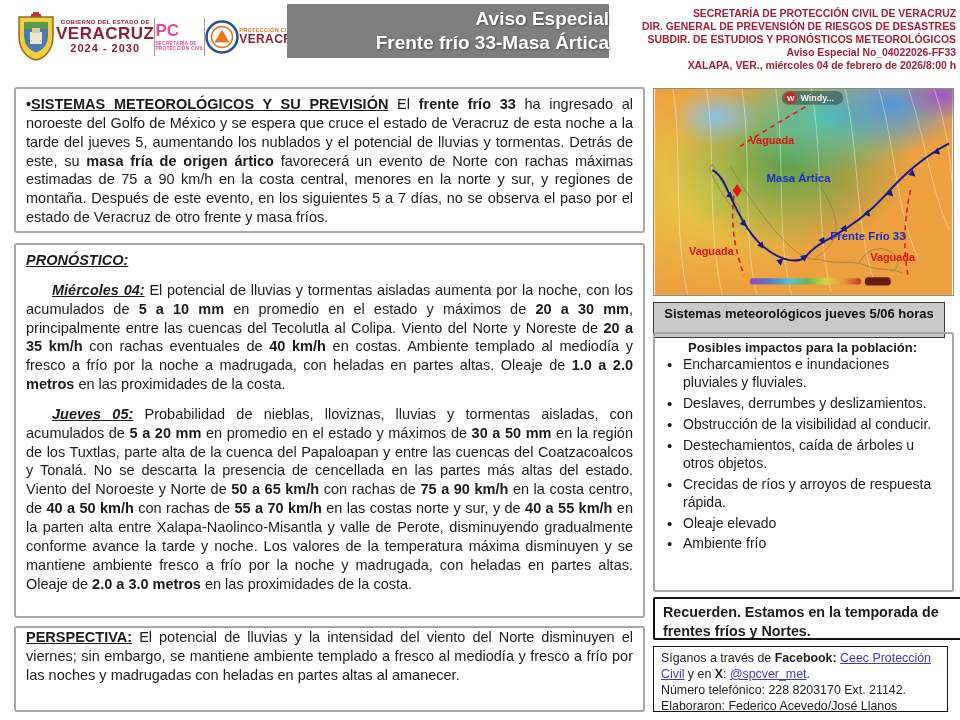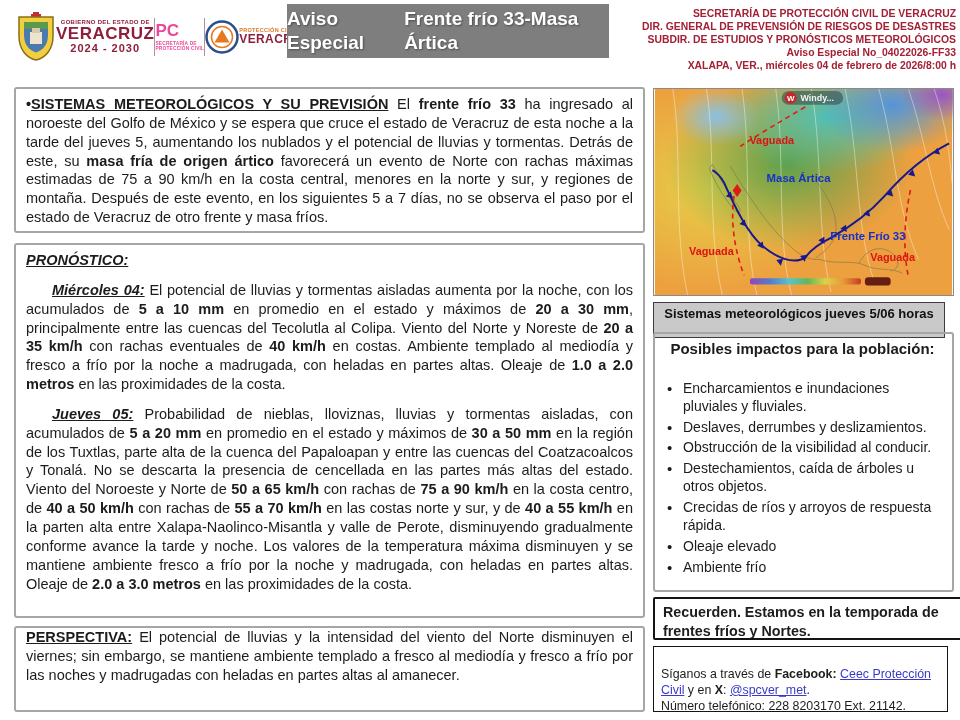--- a/index.html
+++ b/index.html
@@ -14,21 +14,21 @@
   .gov-years { font-size:11px; font-weight:bold; letter-spacing:1px; }
   .vdiv { width:1px; height:38px; background:#b5909a; }
   .pc-block { text-align:left; color:#ec4899; line-height:1.1; }
   .pc-abbr { font-size:17px; font-weight:bold; }
   .pc-sub { font-size:4.8px; font-weight:bold; letter-spacing:.2px; }
   .pcv-text { line-height:1.15; }
   .pcv-l1 { font-size:5.5px; font-weight:bold; color:#e07820; letter-spacing:.3px; }
   .pcv-l2 { font-size:12px; font-weight:bold; color:#8e1f3a; letter-spacing:.4px; }
 
   .title-box { position:absolute; left:287px; top:4px; width:322px; height:54px; background:#7e7e7e;
-    display:flex; flex-direction:row; justify-content:center; align-items:center;
+    display:flex; flex-direction:column; justify-content:center; align-items:flex-end;
     color:#fff; font-weight:bold; font-size:19px; line-height:1.25; text-shadow:1px 1px 2px rgba(40,40,40,.55); }
 
   .org { position:absolute; left:600px; top:7px; width:356px; text-align:right;
     color:#a32035; font-weight:bold; font-size:10.4px; line-height:1.26; }
 
   
   .tbox { position:absolute; left:14px; width:631px; border:2px solid #a6a6a6; border-radius:3px;
     background:#fff; padding:6px 10px; font-size:14.5px; line-height:1.3; text-align:justify; overflow:hidden; }
   .tbox p { margin:0; }
   .tbox .mt { margin-top:11px; }
@@ -37,30 +37,30 @@
   #box-pronostico { top:243px; height:375px; }
   #box-perspectiva { top:626px; height:86px; padding-top:0; }
 
   
   .map-wrap { position:absolute; left:653px; top:88px; width:301px; height:208px; border:1px solid #8a8a8a; overflow:hidden; }
   .map-caption { position:absolute; left:653px; top:302px; width:292px; height:36px; background:#c9c9c9;
     border:1.5px solid #3c3c3c; font-weight:bold; font-size:13px; text-align:center; padding-top:3px; color:#111; }
 
   .impacts { position:absolute; left:653px; top:332px; width:301px; height:260px; border:2px solid #a6a6a6;
     border-radius:3px; padding:4px 8px 4px 6px; overflow:hidden; }
-  .imp-title { font-weight:bold; font-size:15px; text-align:center; line-height:1.25; margin:2px 0 21px 0; }
+  .imp-title { font-weight:bold; font-size:13px; text-align:center; line-height:1.25; margin:2px 0 0 0; }
   .impacts ul { list-style:none; margin:0; padding:0; }
   .impacts li { position:relative; font-size:14px; line-height:1.28; padding-left:22px; margin-bottom:3px; text-align:left; }
   .impacts li::before { content:"\2022"; position:absolute; left:6px; top:-1px; font-size:15px; }
 
   .reminder { position:absolute; left:653px; top:597px; width:338px; height:43px; border:2px solid #141414;
     border-radius:2px; padding:4px 8px; font-weight:bold; font-size:14.3px; line-height:1.3; overflow:hidden; }
 
   .social { position:absolute; left:653px; top:646px; width:295px; height:66px; border:1.5px solid #141414;
-    padding:20px 7px; font-size:12.4px; line-height:1.28; overflow:hidden; }
+    padding:4px 7px; font-size:12.4px; line-height:1.28; overflow:hidden; }
   .social p { margin:0; }
   .link { color:#3a3ac8; text-decoration:underline; cursor:pointer; }
 
   
   .m-red { fill:#dd1414; font-weight:bold; font-size:11px; font-family:"Liberation Sans",sans-serif; }
   .m-blue { fill:#1830c8; font-weight:bold; font-size:11.5px; font-family:"Liberation Sans",sans-serif; }
   .m-windy { fill:#f5f5f5; font-weight:bold; font-size:9px; font-family:"Liberation Sans",sans-serif; }
 </style>
 </head>
 <body>

